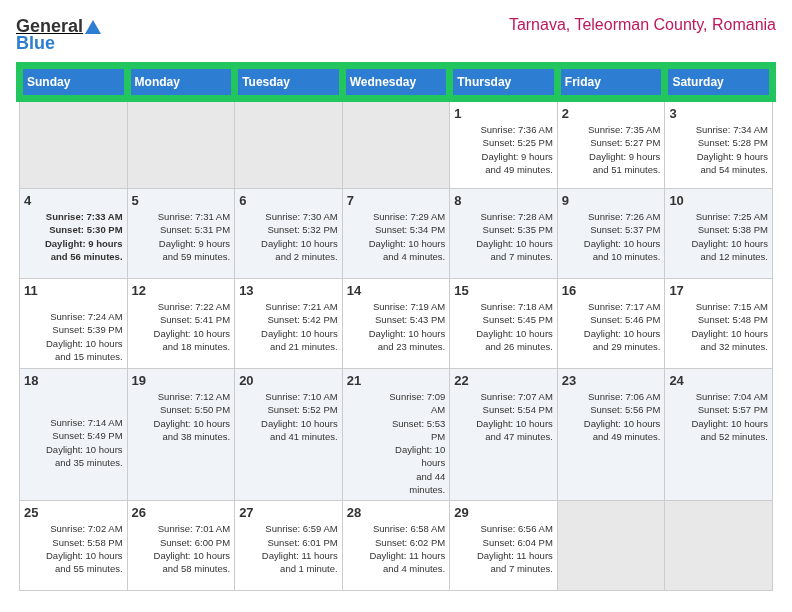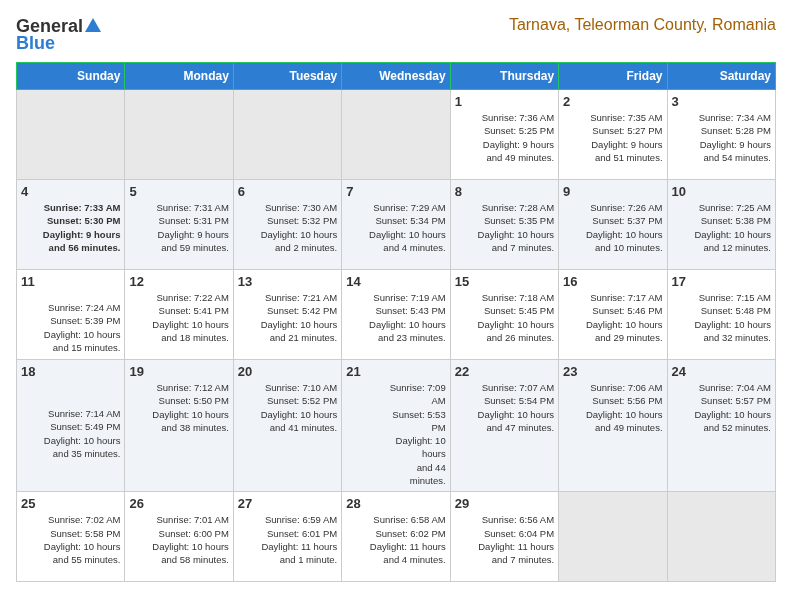--- a/index.html
+++ b/index.html
@@ -25,36 +25,36 @@
       text-align: right;
     }
     .month-title {
       font-size: 36px;
       font-weight: bold;
       color: #333;
       line-height: 1.1;
     }
     .subtitle {
       font-size: 16px;
-      color: #a16207;
+      color: #be185d;
       margin-left: 44px;
     }
     table {
       width: 100%;
       border-collapse: collapse;
       table-layout: fixed;
     }
     thead th {
       background-color: #2d7dd2;
       color: #fff;
       font-size: 12px;
       font-weight: bold;
       padding: 6px 4px;
-      text-align: right;
-      border: 1px solid #22c55e;
+      text-align: left;
+      border: 7px solid #22c55e;
     }
     tbody td {
       border: 1px solid #ccc;
       vertical-align: top;
       padding: 4px;
       font-size: 10px;
       color: #333;
       height: 90px;
     }
     .day-number {
@@ -78,21 +78,21 @@
     }
     .empty-cell {
       background-color: #e8e8e8 !important;
     }
   </style>
 </head>
 <body>
 
 <div class="header-area">
   <div class="logo">
-    <div style="display:flex;align-items:flex-start;">
+    <div style="display:flex;align-items:center;text-decoration:underline;">
       <span style="font-size:18px;font-weight:bold;color:#333;">General</span>
       <svg width="18" height="18" viewBox="0 0 18 18" style="margin:0 1px;">
         <polygon points="9,2 17,16 1,16" fill="#2d7dd2"></polygon>
       </svg>
     </div>
     <span style="font-size:18px;font-weight:bold;color:#2d7dd2;margin-top:-4px;">Blue</span>
   </div>
   <div class="title-area">
     <div class="subtitle">Tarnava, Teleorman County, Romania</div>
   </div>

